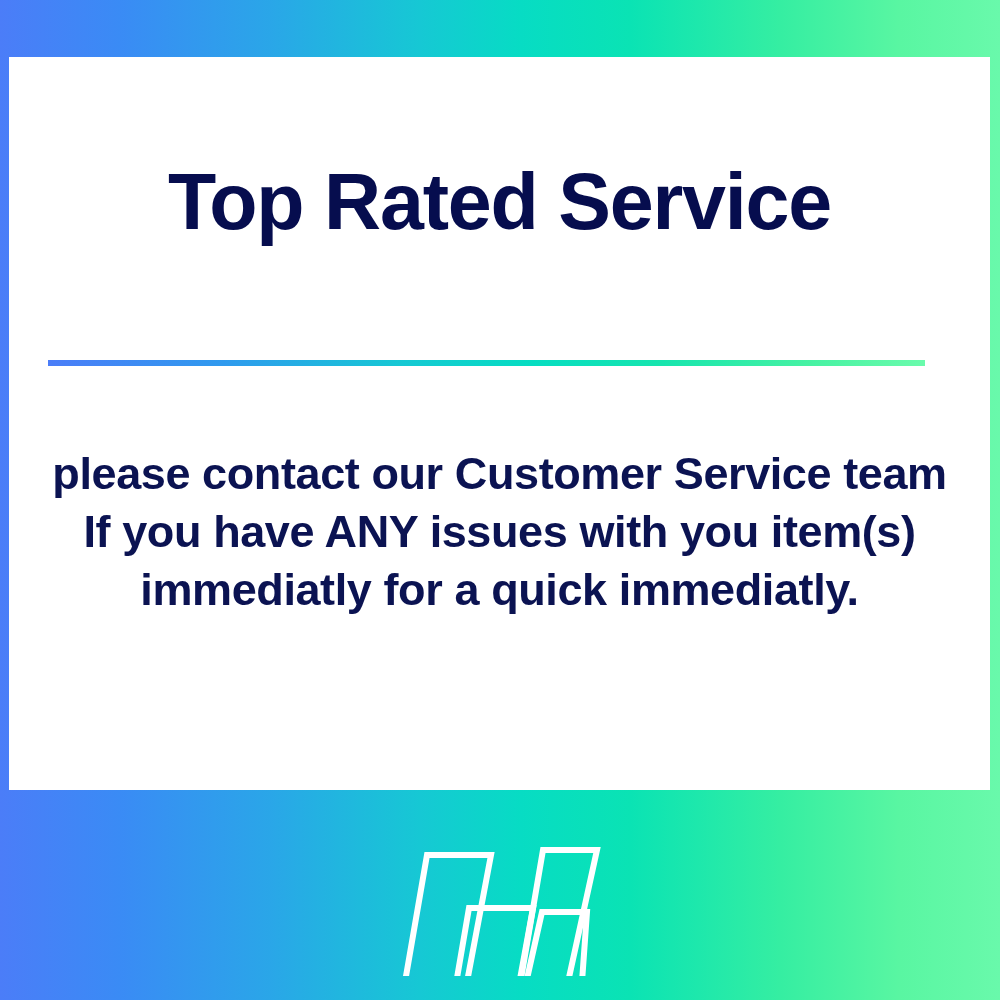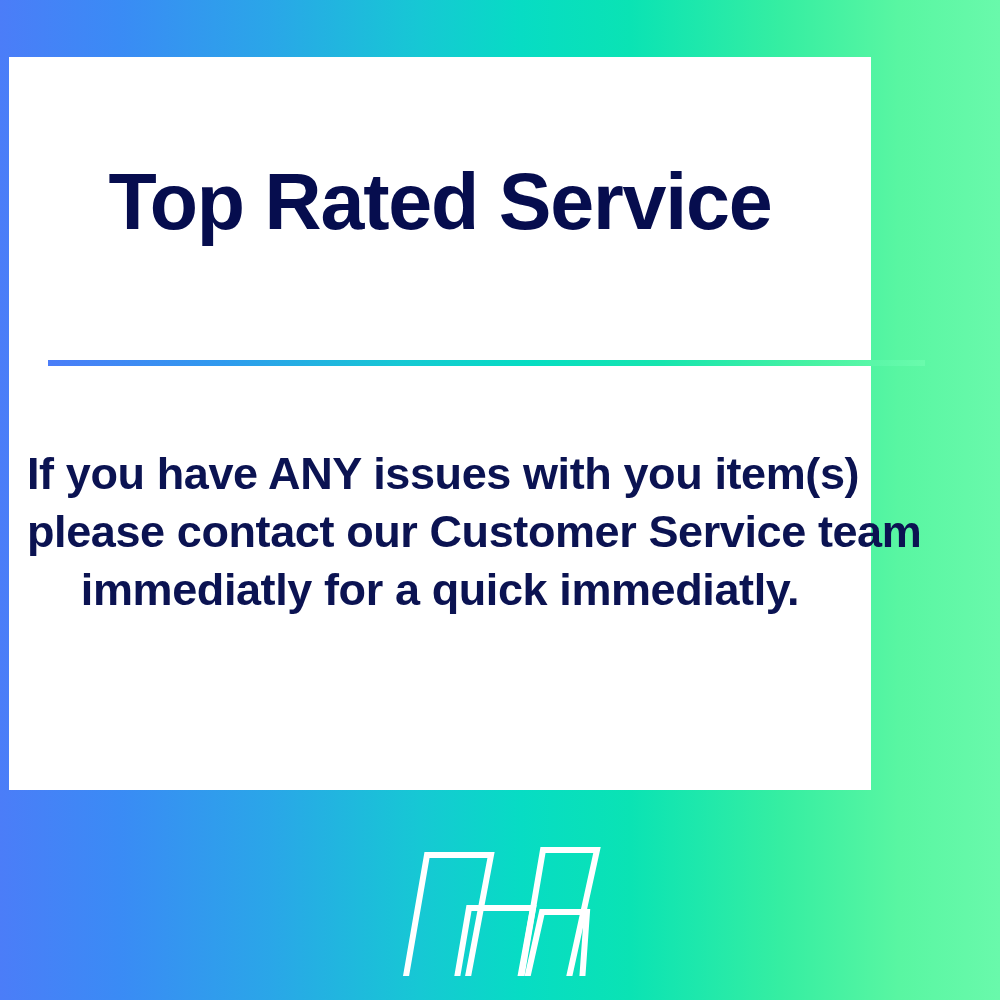--- a/index.html
+++ b/index.html
@@ -30,21 +30,21 @@
     position:absolute;
     inset:0;
     z-index:0;
   }
 
   
   .card {
     position:absolute;
     left:9px;
     top:57px;
-    width:862px;
+    width:981px;
     height:733px;
     background:#ffffff;
     z-index:1;
   }
 
   
   .title {
     position:absolute;
     left:0;
     right:0;
@@ -109,22 +109,22 @@
 
 <div class="bg-gradient"></div>
 
 <div class="card">
 
   <h1 class="title">Top Rated Service</h1>
 
   <div class="divider"></div>
 
   <div class="body-text">
+    <span class="body-line">please contact our Customer Service team</span>
     <span class="body-line">If you have ANY issues with you item(s)</span>
-    <span class="body-line">please contact our Customer Service team</span>
     <span class="body-line">immediatly for a quick immediatly.</span>
   </div>
 
 </div>
 
 <div class="logo-wrap">
   <svg width="206" height="146" viewBox="0 0 206 146" fill="none" stroke="#ffffff" stroke-width="6" stroke-linejoin="miter">
 
     <path d="M22 23 L86 23 L62 150 L0 150 Z" transform="translate(8,2)"></path>
 

